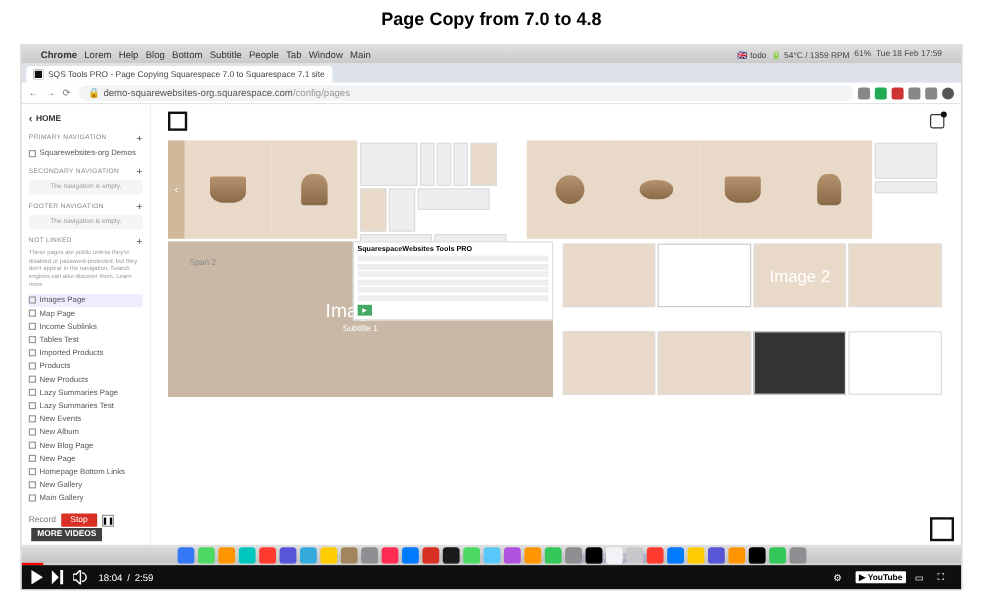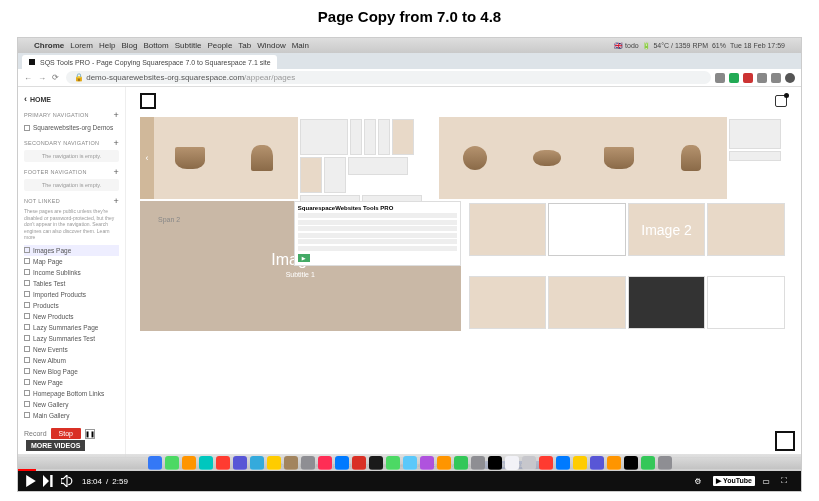--- a/index.html
+++ b/index.html
@@ -126,21 +126,21 @@
       <span>SQS Tools PRO - Page Copying Squarespace 7.0 to Squarespace 7.1 site</span>
     </div>
   </div>
 
   <div class="addr-row">
     <span class="nav-ico">←</span>
     <span class="nav-ico">→</span>
     <span class="nav-ico">⟳</span>
     <div class="url-bar">
       <span>🔒</span>&nbsp;
-      <span>demo-squarewebsites-org.squarespace.com</span><span class="sub">/appear/pages</span>
+      <span>demo-squarewebsites-org.squarespace.com</span><span class="sub">/config/pages</span>
     </div>
     <span class="ext"></span>
     <span class="ext" style="background:#2a5"></span>
     <span class="ext" style="background:#c33"></span>
     <span class="ext"></span>
     <span class="ext"></span>
     <span class="ext" style="border-radius:50%;background:#555"></span>
   </div>
 
   <div class="sqsp">

